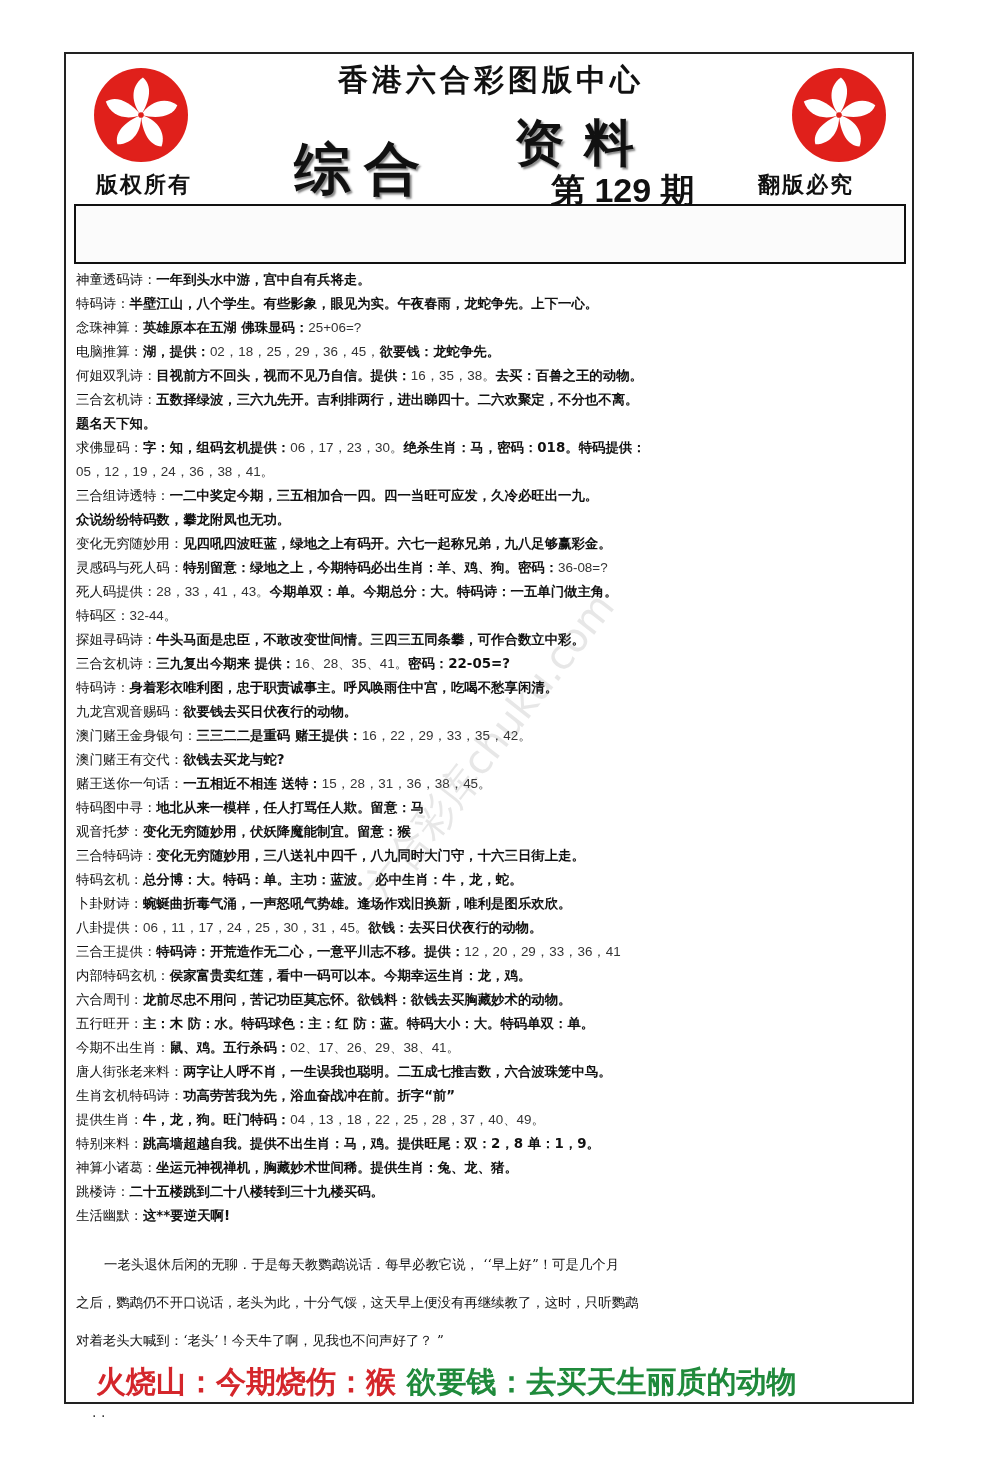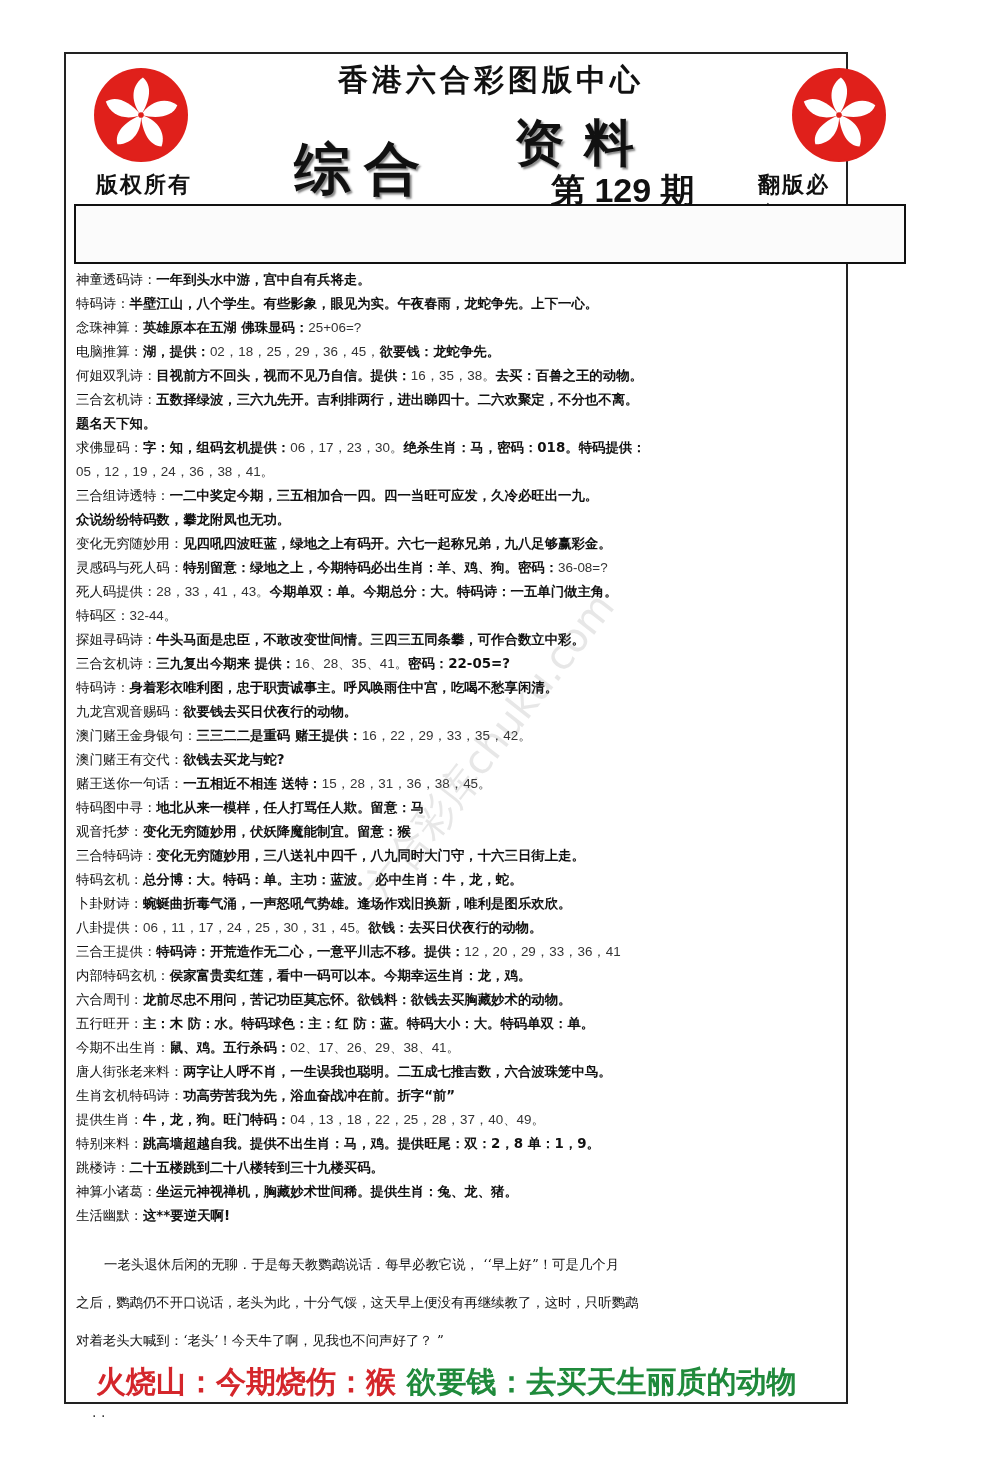--- a/index.html
+++ b/index.html
@@ -1,18 +1,18 @@
 <!DOCTYPE html>
 <html><head>
 <meta charset="utf-8">
 <style>
   html, body { margin: 0; padding: 0; background: #ffffff; }
   body { width: 984px; height: 1457px; position: relative; overflow: hidden;
          font-family: "DejaVu Sans", sans-serif; color: #111; }
-  .frame { position: absolute; left: 64px; top: 52px; width: 784px; height: 1352px;
+  .frame { position: absolute; left: 64px; top: 52px; width: 850px; height: 1352px;
            border: 2px solid #222; box-sizing: border-box; }
   .logo { position: absolute; width: 94px; height: 94px; border-radius: 50%; background: #e0201b; }
   .logo svg { width: 94px; height: 94px; display: block; }
   .logo-left { left: 28px; top: 14px; }
   .logo-right { left: 726px; top: 14px; }
   .corner-label { position: absolute; top: 116px; font-family: "DejaVu Serif", serif; font-size: 22px;
                   font-weight: bold; letter-spacing: 2px; color: #111; }
   .corner-left { left: 30px; }
   .corner-right { left: 692px; }
   .site-title { position: absolute; left: 190px; top: 6px; width: 470px; text-align: center;
@@ -117,22 +117,22 @@
       <div class="line"><span class="lbl">八卦提供：</span><span class="num">06，11，17，24，25，30，31，45。</span><span class="txt">欲钱：去买日伏夜行的动物。</span></div>
       <div class="line"><span class="lbl">三合王提供：</span><span class="txt">特码诗：开荒造作无二心，一意平川志不移。提供：</span><span class="num">12，20，29，33，36，41</span></div>
       <div class="line"><span class="lbl">内部特码玄机：</span><span class="txt">侯家富贵卖红莲，看中一码可以本。今期幸运生肖：龙，鸡。</span></div>
       <div class="line"><span class="lbl">六合周刊：</span><span class="txt">龙前尽忠不用问，苦记功臣莫忘怀。欲钱料：欲钱去买胸藏妙术的动物。</span></div>
       <div class="line"><span class="lbl">五行旺开：</span><span class="txt">主：木 防：水。特码球色：主：红 防：蓝。特码大小：大。特码单双：单。</span></div>
       <div class="line"><span class="lbl">今期不出生肖：</span><span class="txt">鼠、鸡。五行杀码：</span><span class="num">02、17、26、29、38、41。</span></div>
       <div class="line"><span class="lbl">唐人街张老来料：</span><span class="txt">两字让人呼不肖，一生误我也聪明。二五成七推吉数，六合波珠笼中鸟。</span></div>
       <div class="line"><span class="lbl">生肖玄机特码诗：</span><span class="txt">功高劳苦我为先，浴血奋战冲在前。折字“前”</span></div>
       <div class="line"><span class="lbl">提供生肖：</span><span class="txt">牛，龙，狗。旺门特码：</span><span class="num">04，13，18，22，25，28，37，40、49。</span></div>
       <div class="line"><span class="lbl">特别来料：</span><span class="txt">跳高墙超越自我。提供不出生肖：马，鸡。提供旺尾：双：2，8 单：1，9。</span></div>
+      <div class="line"><span class="lbl">神算小诸葛：</span><span class="txt">坐运元神视禅机，胸藏妙术世间稀。提供生肖：兔、龙、猪。</span></div>
       <div class="line"><span class="lbl">跳楼诗：</span><span class="txt">二十五楼跳到二十八楼转到三十九楼买码。</span></div>
-      <div class="line"><span class="lbl">神算小诸葛：</span><span class="txt">坐运元神视禅机，胸藏妙术世间稀。提供生肖：兔、龙、猪。</span></div>
       <div class="line"><span class="lbl">生活幽默：</span><span class="txt">这**要逆天啊!</span></div>
     </div>
 
   <div class="story">
     <p class="indent">一老头退休后闲的无聊．于是每天教鹦鹉说话．每早必教它说，  ‘‘早上好”！可是几个月</p>
     <p>之后，鹦鹉仍不开口说话，老头为此，十分气馁，这天早上便没有再继续教了，这时，只听鹦鹉</p>
     <p>对着老头大喊到：‘老头’！今天牛了啊，见我也不问声好了？ ”</p>
   </div>
 
   <div class="footer">

